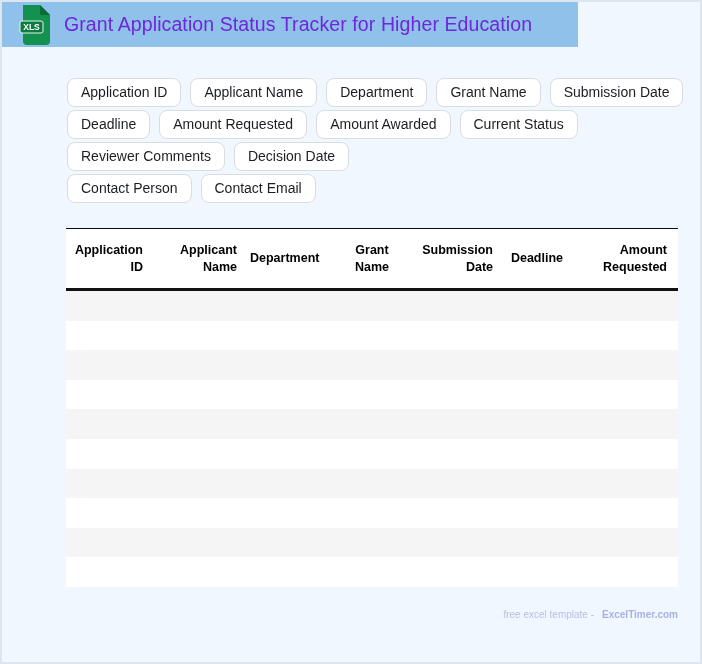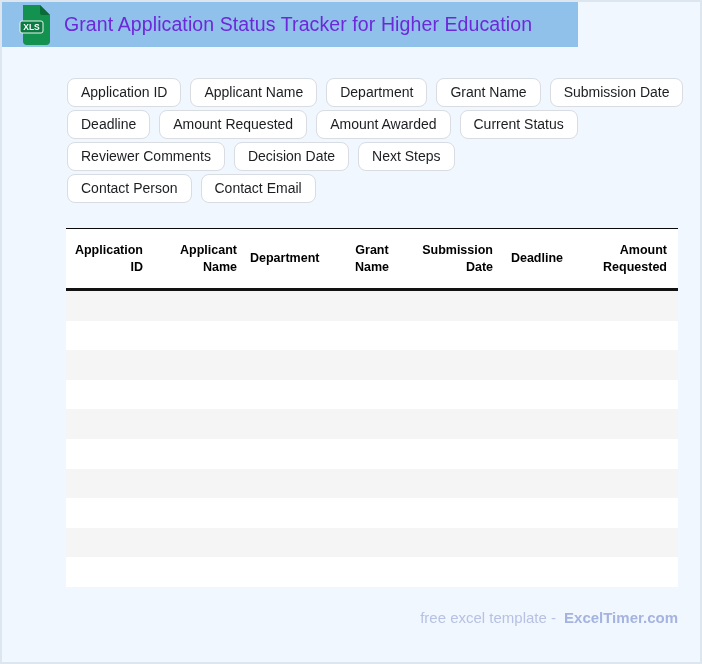--- a/index.html
+++ b/index.html
@@ -58,21 +58,21 @@
   .th.c4{width:54px; text-align:center;}
   .th.c5{width:101px;text-align:right;padding-right:7px;}
   .th.c6{width:74px; text-align:center;}
   .th.c7{width:104px;text-align:right;padding-right:11px;}
   .trow{height:29.6px;}
   .trow.odd{background:var(--row-odd,#f5f5f5);}
   .trow.even{background:var(--row-even,#ffffff);}
   
   .footer{
     position:absolute;top:607px;right:22px;
-    font-size:15px;color:#b7c1e3;
+    font-size:10px;color:#b7c1e3;
     white-space:nowrap;
   }
   .footer .brand{font-weight:bold;color:#a5b3e0;margin-left:8px;}
 </style>
 </head>
 <body>
 
 <div id="app" style="--page-bg: #f0f7ff; border-color: rgb(221, 229, 239); --bar-bg: #90c1ea; --row-odd: #f5f5f5; --row-even: #ffffff;">
 
   <div class="titlebar">
@@ -95,21 +95,20 @@
     </div>
     <div class="chip-row">
       <div class="chip">Deadline</div>
       <div class="chip">Amount Requested</div>
       <div class="chip">Amount Awarded</div>
       <div class="chip">Current Status</div>
     </div>
     <div class="chip-row">
       <div class="chip">Reviewer Comments</div>
       <div class="chip">Decision Date</div>
-      <div class="chip">Next Steps</div>
     </div>
     <div class="chip-row">
       <div class="chip">Contact Person</div>
       <div class="chip">Contact Email</div>
     </div>
   </div>
 
   <div class="gtable">
     <div class="thead">
       <div class="th c1">Application ID</div>

